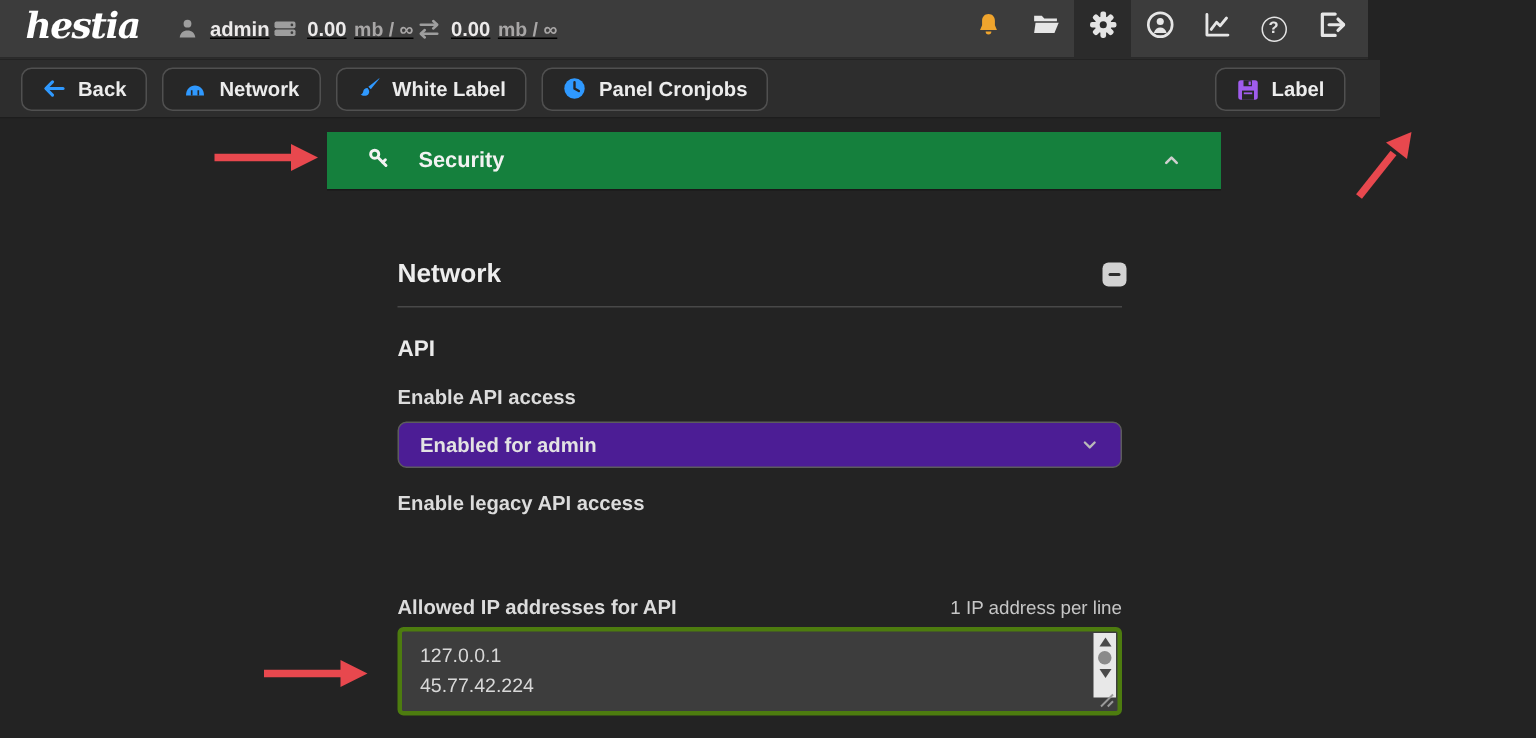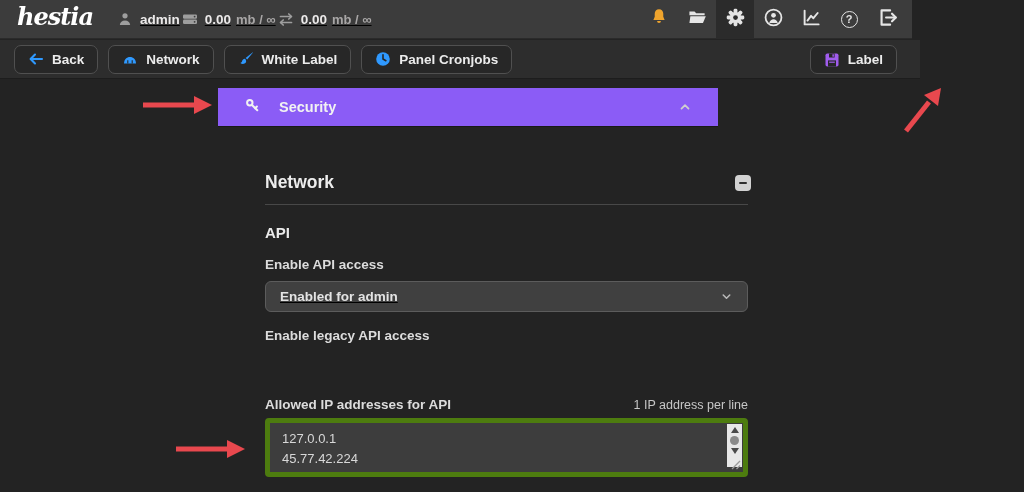--- a/index.html
+++ b/index.html
@@ -46,47 +46,47 @@
   .tbtn {
     height:29px; display:inline-flex; align-items:center; gap:8px; padding:0 13px;
     background:#272727; border:1px solid #505050; border-radius:7px;
     color:#ececec; font-size:13.5px; font-weight:700; cursor:pointer; white-space:nowrap;
   }
   .tbtn svg { display:block; }
   .save-btn { position:absolute; right:23px; top:5px; }
   
   .content { position:absolute; top:80px; left:0; width:1024px; height:412px; background:#232323; }
   .security-bar {
-    position:absolute; left:218px; top:8px; width:500px; height:38px;
-    background:#8b5cf6; display:flex; align-items:center; padding:0 26px;
+    position:absolute; left:218px; top:8px; width:596px; height:38px;
+    background:#15803d; display:flex; align-items:center; padding:0 26px;
     cursor:pointer; box-shadow:0 1px 0 #191919;
   }
   .security-bar .title { margin-left:19px; color:#f2f2f2; font-size:14.5px; font-weight:700; }
   .security-bar .chev { margin-left:auto; display:flex; }
   .section-heading { position:absolute; left:265px; top:92px; color:#ededed; font-size:17.5px; font-weight:700; }
   .collapse-btn {
     position:absolute; left:735px; top:95px; width:16px; height:16px;
     background:#d2d2d2; border-radius:4px; cursor:pointer;
     display:flex; align-items:center; justify-content:center;
   }
   .minus-bar { width:8px; height:2px; background:#2e2e2e; border-radius:1px; }
   .divider { position:absolute; left:265px; top:124px; width:483px; height:1px; background:#484848; }
   .sub-heading { position:absolute; left:265px; top:144px; color:#eaeaea; font-size:15px; font-weight:700; }
   .field-label { position:absolute; left:265px; color:#dcdcdc; font-size:13.5px; font-weight:700; }
   .select {
     position:absolute; left:265px; width:483px; height:31px;
-    background:#404040; border:1px solid #5c5c5c; border-radius:6px;
-    display:flex; align-items:center; padding:0 14px; cursor:pointer;text-decoration:underline;
+    background:#4c1d95; border:1px solid #5c5c5c; border-radius:6px;
+    display:flex; align-items:center; padding:0 14px; cursor:pointer;
   }
   .select .sel-value { color:#e3e3e3; font-size:13.5px; font-weight:600; }
   .select .chev { margin-left:auto; display:flex; }
   .hint { position:absolute; color:#c6c6c6; font-size:12.5px; font-weight:400; right:276px;margin-left:44px; }
   .textarea {
     position:absolute; left:265px; top:338px; width:483px; height:59px;
-    background:#3d3d3d; border:5px solid #4d7c0f; border-radius:4px; cursor:text;
+    background:#3d3d3d; border:3px solid #4d7c0f; border-radius:4px; cursor:text;
   }
   .ta-text { padding:6px 12px; }
   .ta-line { color:#d8d8d8; font-size:13px; font-weight:500; line-height:1.5; }
   .ta-scroll {
     position:absolute; top:1px; right:1px; width:15px; height:43px;
     background:#e8e8e8; display:flex; flex-direction:column; align-items:center;
     padding:3px 0; gap:3px; cursor:pointer;
   }
   .tri-up   { width:0; height:0; border-left:4.5px solid transparent; border-right:4.5px solid transparent; border-bottom:6px solid #4a4a4a; }
   .tri-down { width:0; height:0; border-left:4.5px solid transparent; border-right:4.5px solid transparent; border-top:6px solid #4a4a4a; }

